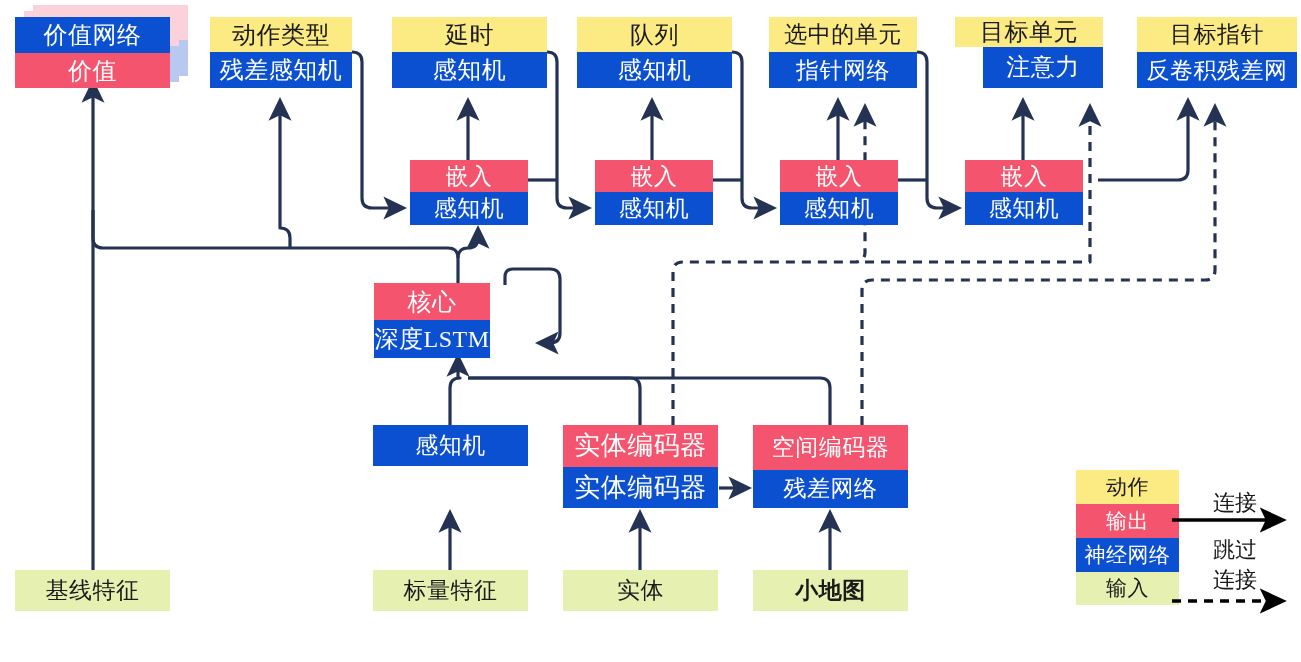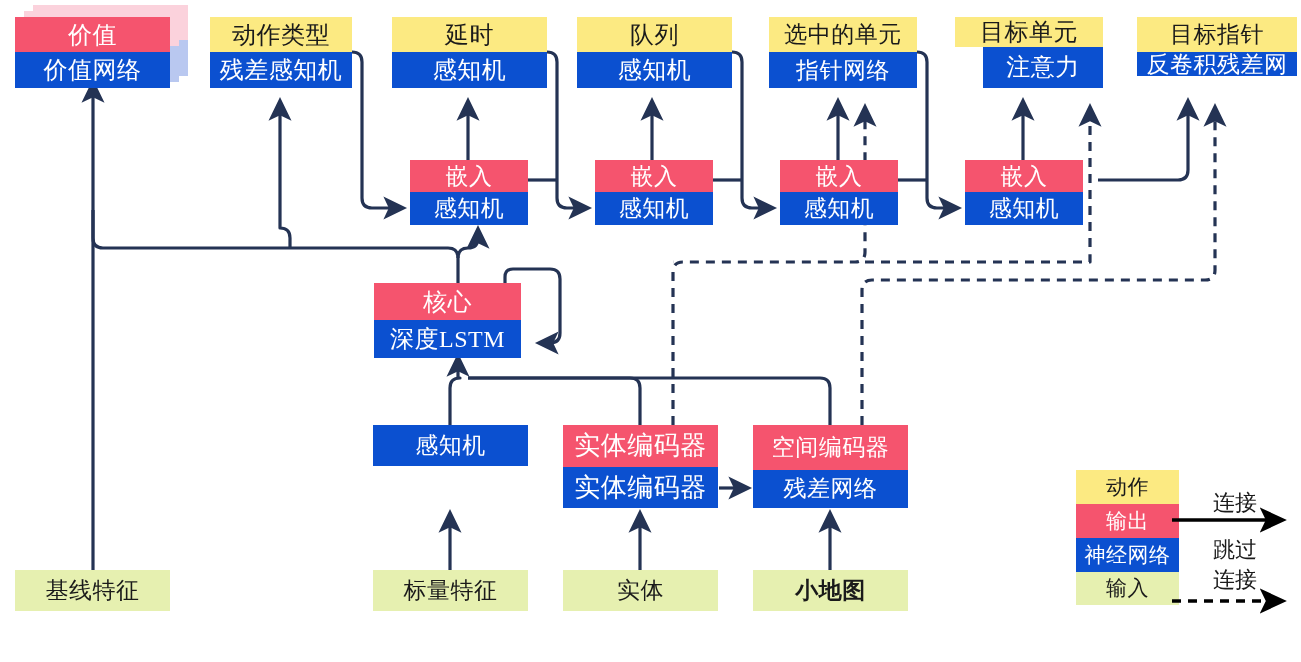--- a/index.html
+++ b/index.html
@@ -152,22 +152,22 @@
 
   <div class="shadow-layer" style="left:33px; top:5px; width:155px; height:71px;">
     <div class="cell" style="height:35px; background:#fbd2dc;"></div>
     <div class="cell" style="height:36px; background:#b9c8f0;"></div>
   </div>
   <div class="shadow-layer" style="left:24px; top:11px; width:155px; height:71px;">
     <div class="cell" style="height:35px; background:#fbd2dc;"></div>
     <div class="cell" style="height:36px; background:#b9c8f0;"></div>
   </div>
   <div class="node" style="left:15px; top:17px; width:155px; height:71px; font-size:24px;">
+    <div class="cell network" style="height:36px;">价值网络</div>
     <div class="cell output" style="height:35px;">价值</div>
-    <div class="cell network" style="height:36px;">价值网络</div>
   </div>
 
   <div class="node" style="left:210px; top:17px; width:142px; height:71px; font-size:24px;">
     <div class="cell action" style="height:35px;">动作类型</div>
     <div class="cell network" style="height:36px;">残差感知机</div>
   </div>
 
   <div class="node" style="left:392px; top:17px; width:155px; height:71px; font-size:24px;">
     <div class="cell action" style="height:35px;">延时</div>
     <div class="cell network" style="height:36px;">感知机</div>
@@ -183,41 +183,41 @@
     <div class="cell network" style="height:36px;">指针网络</div>
   </div>
 
   <div class="node" style="left:955px; top:17px; width:148px; height:71px; font-size:24px;">
     <div class="cell action" style="height:35px;">目标单元</div>
     <div class="cell network" style="height:48px;margin-left:28px;">注意力</div>
   </div>
 
   <div class="node" style="left:1137px; top:17px; width:160px; height:71px; font-size:23px;">
     <div class="cell action" style="height:35px;">目标指针</div>
-    <div class="cell network" style="height:24px;font-family:Liberation Serif, serif;">反卷积残差网</div>
+    <div class="cell network" style="height:36px;font-family:Liberation Serif, serif;">反卷积残差网</div>
   </div>
 
   <div class="node" style="left:410px; top:160px; width:118px; height:65px; font-size:23px;">
     <div class="cell output" style="height:32px;">嵌入</div>
     <div class="cell network" style="height:33px;">感知机</div>
   </div>
   <div class="node" style="left:595px; top:160px; width:118px; height:65px; font-size:23px;">
     <div class="cell output" style="height:32px;">嵌入</div>
     <div class="cell network" style="height:33px;">感知机</div>
   </div>
   <div class="node" style="left:780px; top:160px; width:118px; height:65px; font-size:23px;">
     <div class="cell output" style="height:32px;">嵌入</div>
     <div class="cell network" style="height:33px;">感知机</div>
   </div>
   <div class="node" style="left:965px; top:160px; width:118px; height:65px; font-size:23px;">
     <div class="cell output" style="height:32px;">嵌入</div>
     <div class="cell network" style="height:33px;">感知机</div>
   </div>
 
-  <div class="node" style="left:374px; top:283px; width:147px; height:75px; font-size:24px;">
+  <div class="node" style="left:374px; top:283px; width:116px; height:75px; font-size:24px;">
     <div class="cell output" style="height:37px;">核心</div>
     <div class="cell network" style="height:38px;">深度LSTM</div>
   </div>
 
   <div class="node" style="left:373px; top:425px; width:155px; height:83px; font-size:23px;">
     <div class="cell network" style="height:41px;">感知机</div>
   </div>
   <div class="node" style="left:563px; top:425px; width:155px; height:83px; font-size:26px;">
     <div class="cell output" style="height:42px;">实体编码器</div>
     <div class="cell network" style="height:41px;">实体编码器</div>

